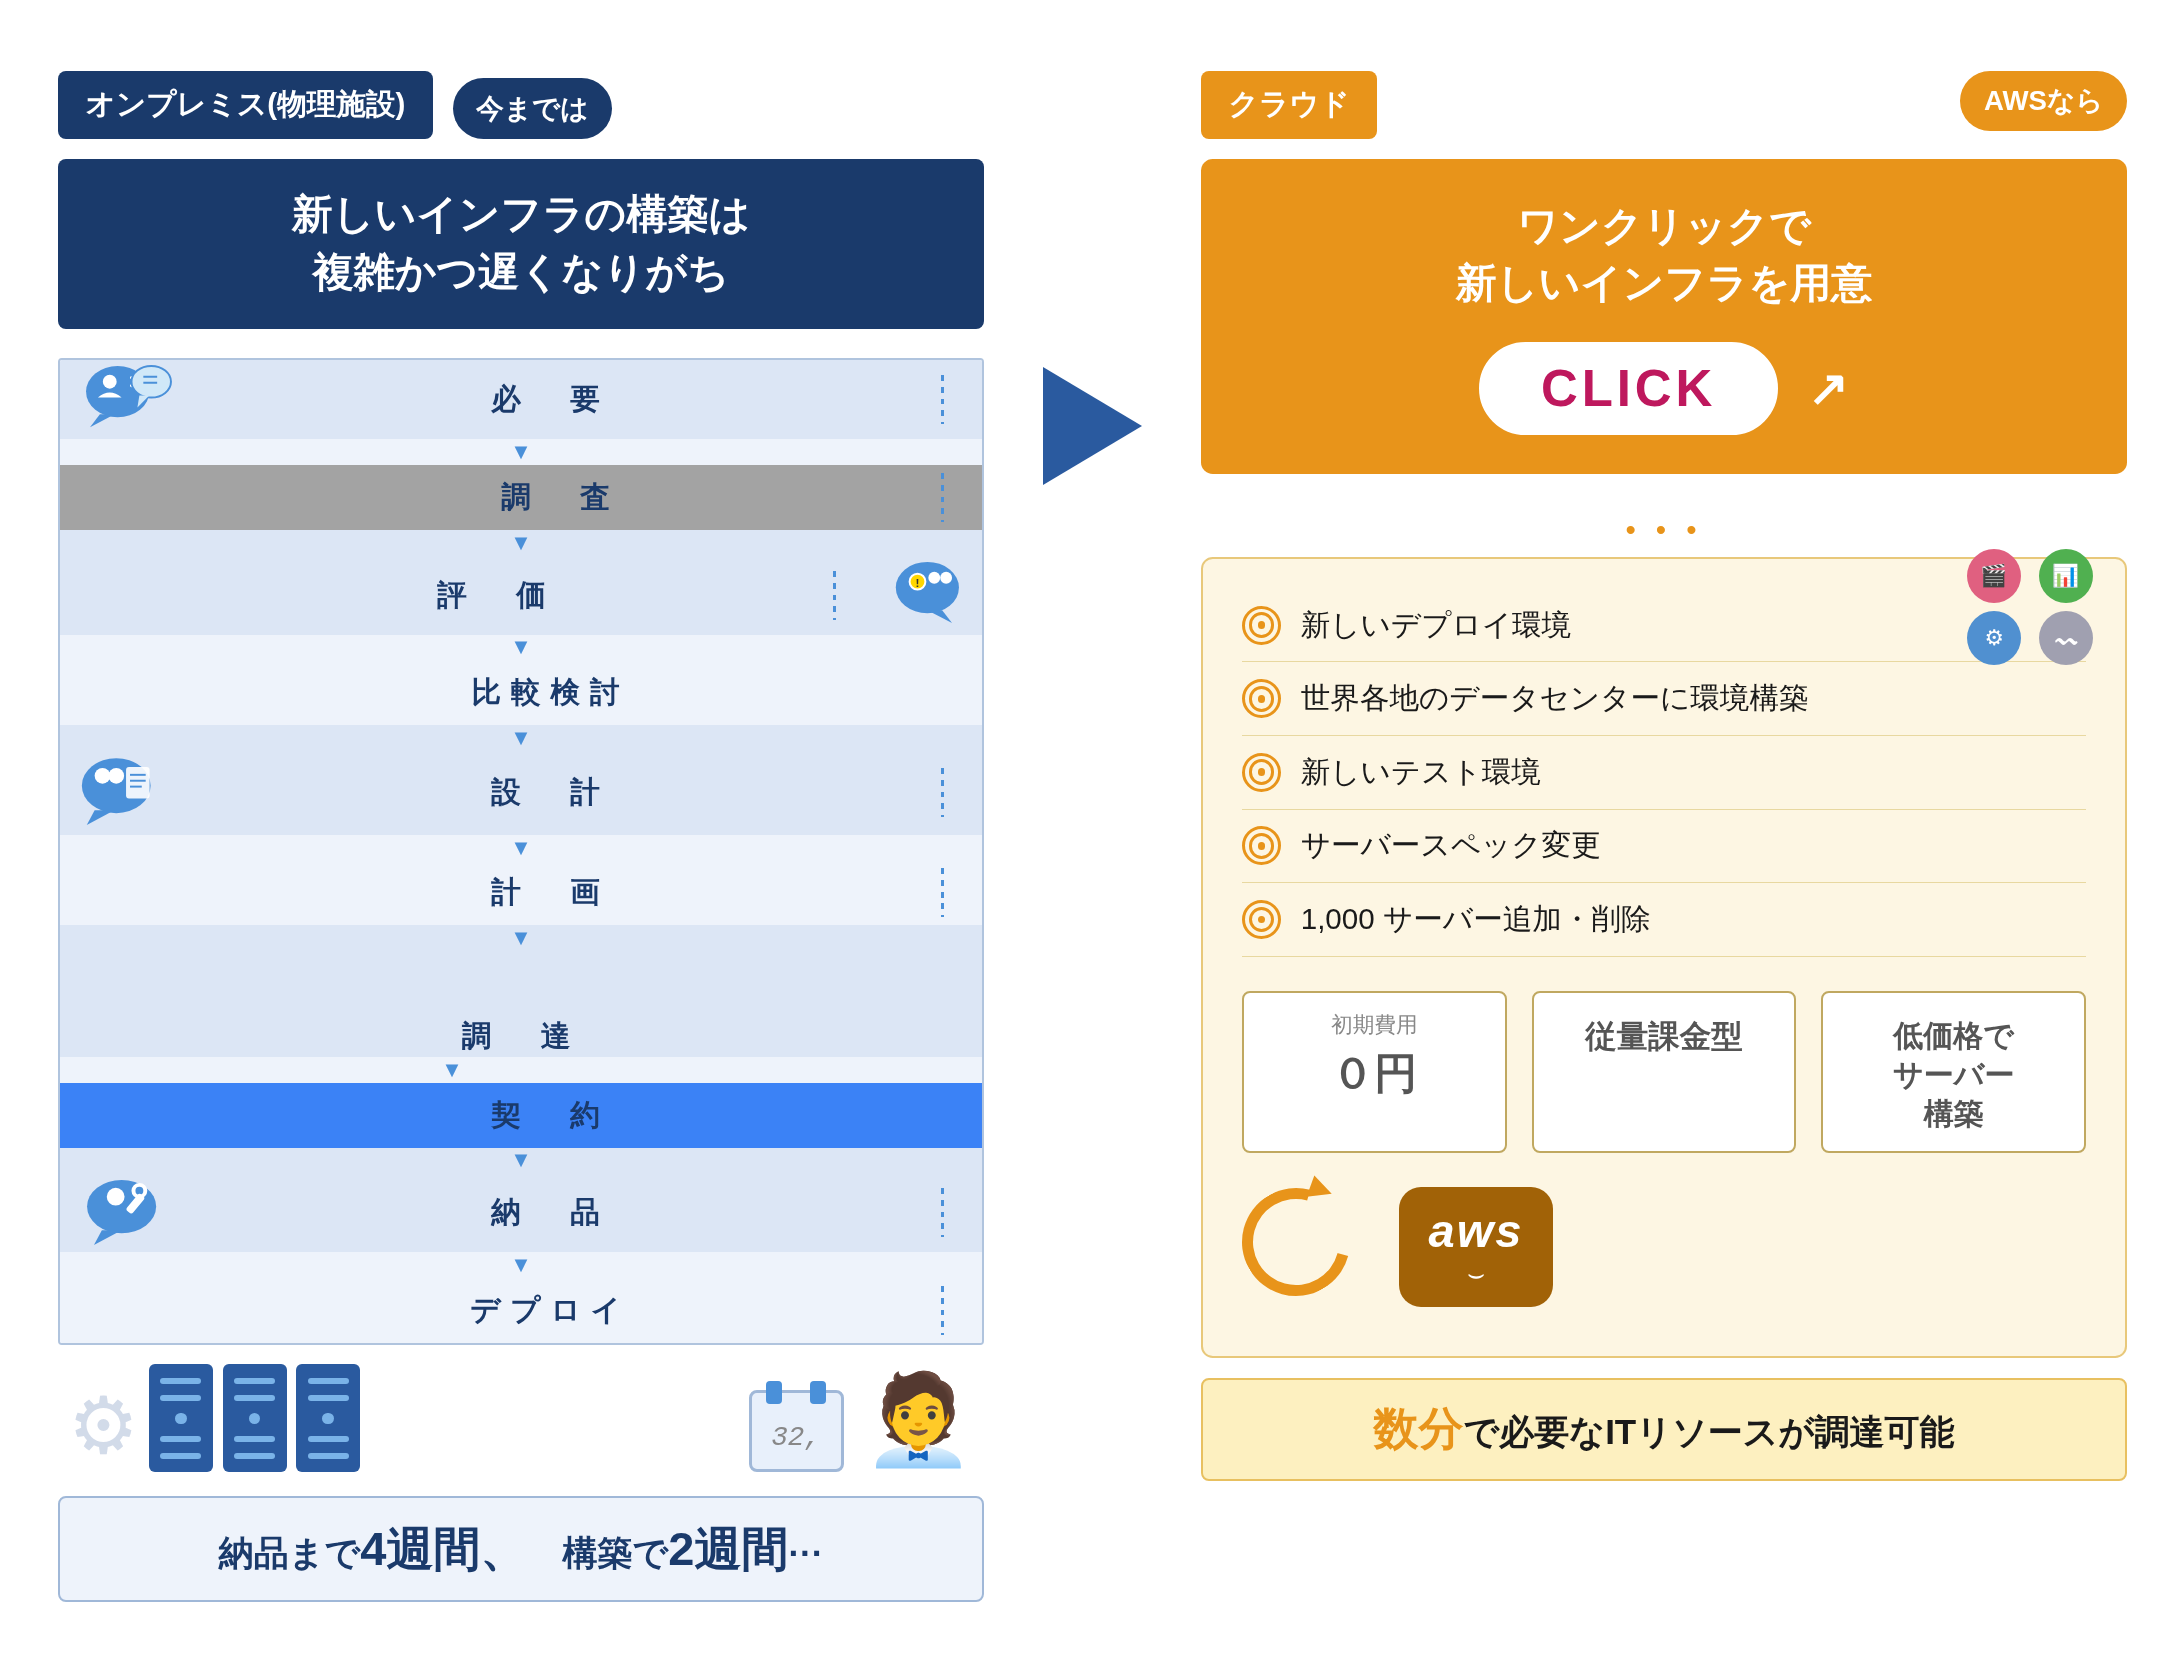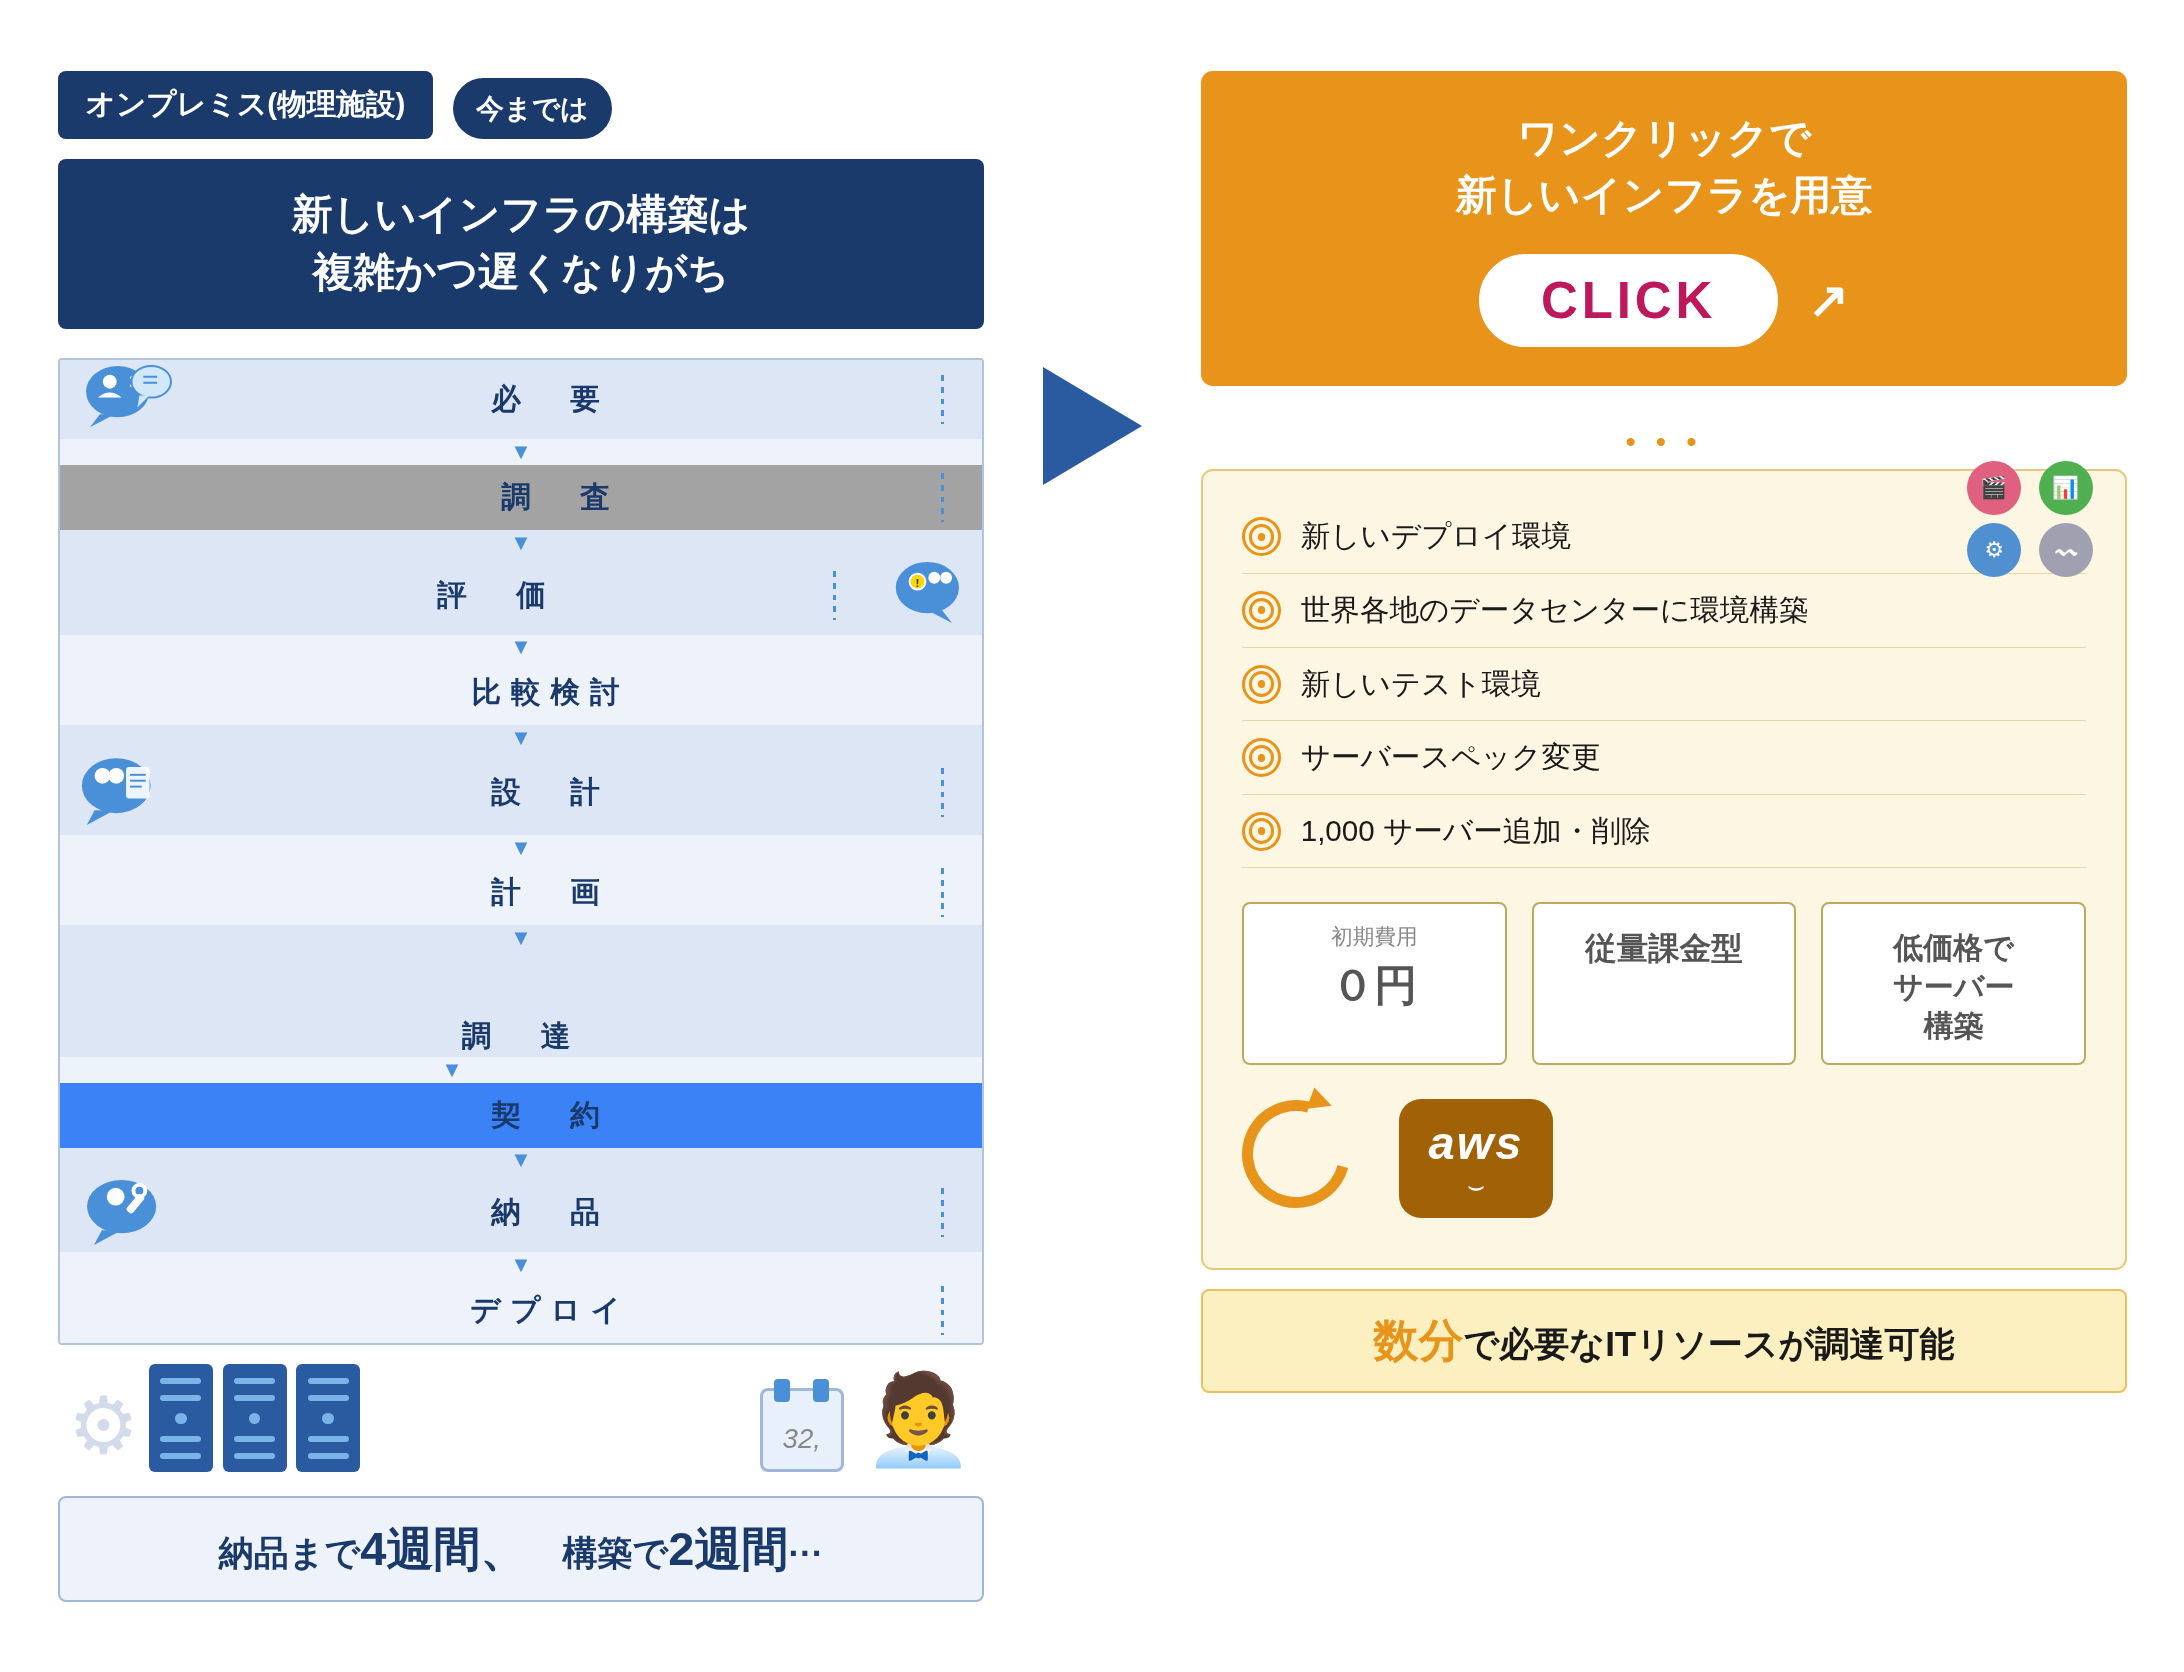--- a/index.html
+++ b/index.html
@@ -98,20 +98,21 @@
     .gear-icon-large {
       font-size: 79px;
       color: #c0cce0;
       opacity: 0.7;
     }
     .calendar-area {
       display: flex;
       flex-direction: column;
       align-items: center;
       position: relative;
+      font-family: Liberation Mono, monospace;
     }
     .calendar-box {
       background: #e8f0fb;
       border: 3px solid #a0b8d8;
       border-radius: 7.9px;
       padding: 9.9px 19.7px;
       font-size: 51px;
       font-weight: bold;
       color: #1a3a6b;
       position: relative;
@@ -667,20 +668,24 @@
       <span>納品まで</span><span class="weeks-highlight">4週間、</span>　<span>構築で</span><span class="weeks-highlight">2週間</span><span>···</span>
     </div>
   </div>
 
   <div class="middle-arrow">
     <div class="big-arrow"></div>
   </div>
 
   <div class="right-panel">
 
+    <div class="right-header">
+      <div class="cloud-badge">クラウド</div>
+      <div class="aws-bubble">AWSなら</div>
+    </div>
 
     <div class="orange-box">
       <div class="orange-box-title">
         <span>ワンクリックで</span><br>
         <span>新しいインフラを用意</span>
       </div>
       <div class="click-wrapper">
         <div class="click-button">CLICK</div>
         <span style="color:white; font-size:49px; font-weight:bold; margin-left:19.7px;">↗</span>
       </div>

